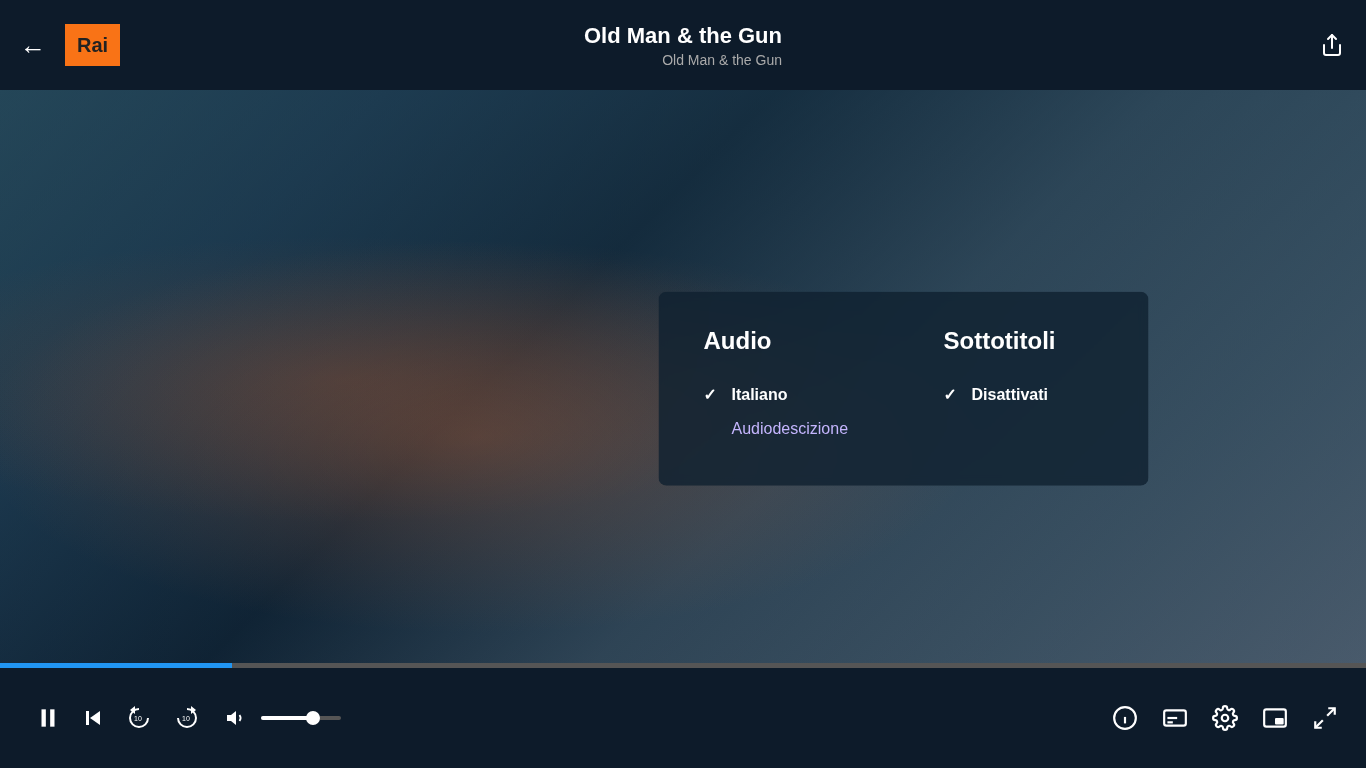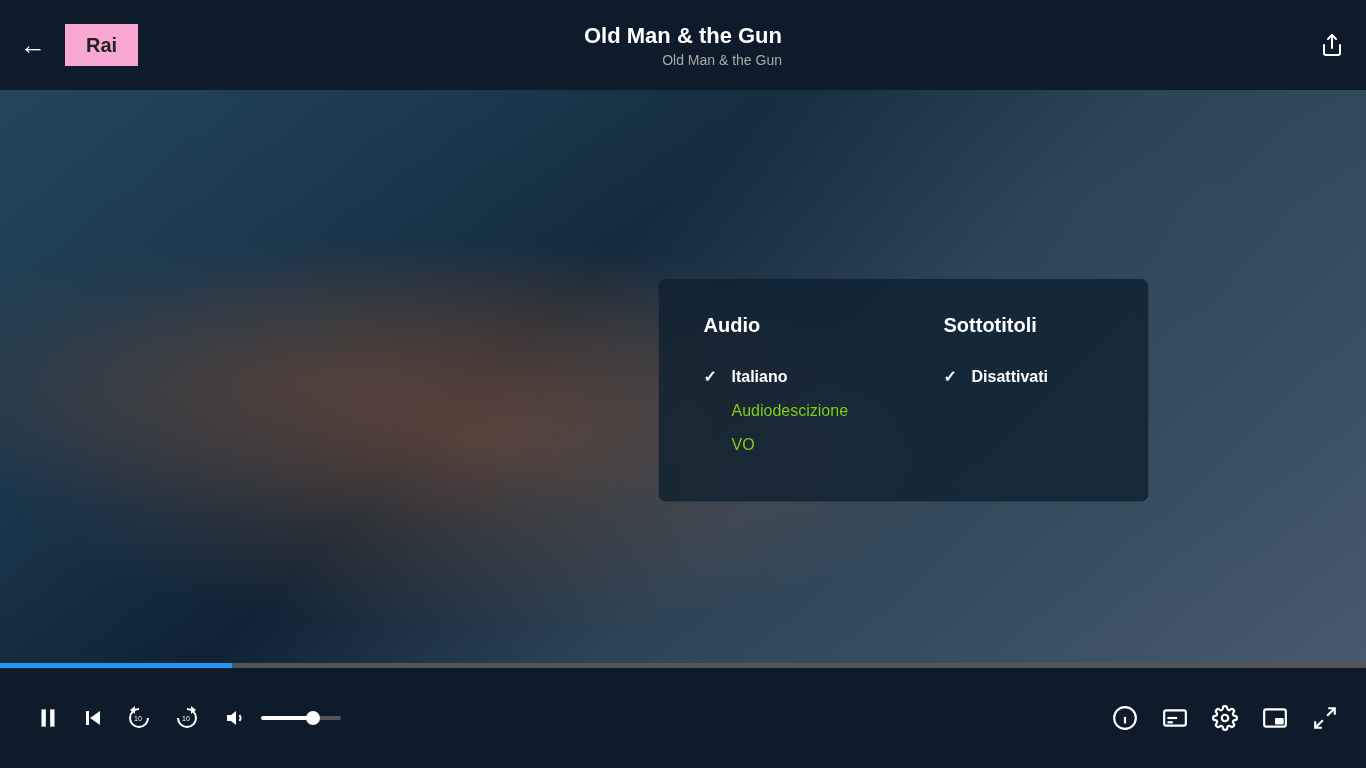--- a/index.html
+++ b/index.html
@@ -31,23 +31,23 @@
       color: #fff;
       font-size: 26px;
       cursor: pointer;
       background: none;
       border: none;
     }
 
     #rai-logo {
       position: absolute;
       left: 65px;
-      width: 73px;
+      width: 55px;
       height: 42px;
-      background: #f9a8d4;
+      background: #f97316;
       display: flex;
       align-items: center;
       justify-content: center;
       font-weight: bold;
       font-size: 20px;
       color: #222;
     }
 
     #title-block {
       text-align: right;
@@ -121,32 +121,32 @@
     }
 
     .menu-col {
       display: flex;
       flex-direction: column;
       gap: 0;
       min-width: 160px;
     }
 
     .menu-col-title {
-      font-size: 20px;
+      font-size: 24px;
       font-weight: bold;
       color: #fff;
       margin-bottom: 22px;
     }
 
     .menu-item {
       display: flex;
       align-items: center;
       gap: 10px;
       font-size: 16px;
-      color: #84cc16;
+      color: #c4b5fd;
       padding: 8px 0;
       cursor: pointer;
     }
 
     .menu-item.selected {
       color: #fff;
       font-weight: bold;
     }
 
     .checkmark {
@@ -292,24 +292,20 @@
       <div class="menu-col-title">Audio</div>
 
       <div class="menu-item selected">
         <span class="checkmark">✓</span>
         <span>Italiano</span>
       </div>
       <div class="menu-item">
         <span class="no-check"></span>
         <span>Audiodescizione</span>
       </div>
-      <div class="menu-item">
-        <span class="no-check"></span>
-        <span>VO</span>
-      </div>
     </div>
 
     <div class="menu-col">
       <div class="menu-col-title">Sottotitoli</div>
 
       <div class="menu-item selected">
         <span class="checkmark">✓</span>
         <span>Disattivati</span>
       </div>
     </div>

